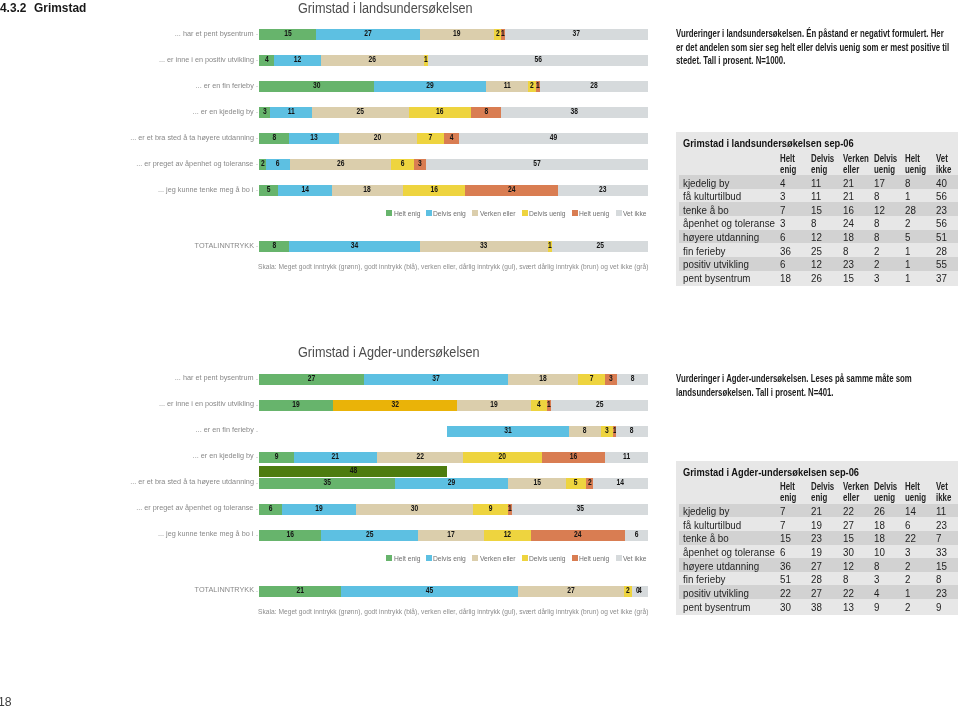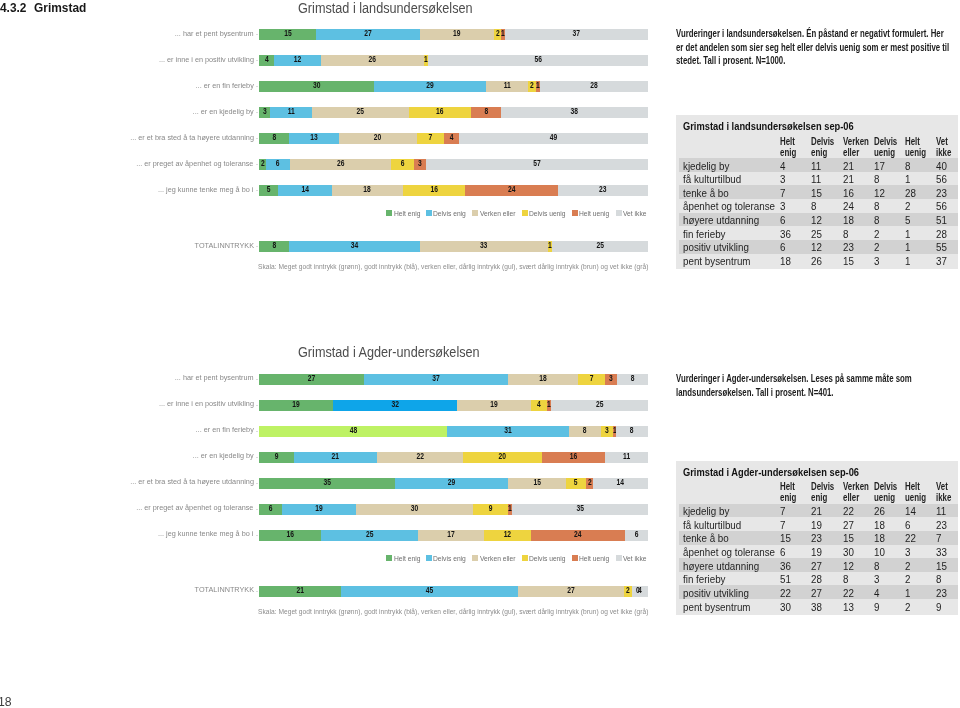--- a/index.html
+++ b/index.html
@@ -235,40 +235,40 @@
           <div class="seg" style="width: 31.16px; background: rgb(214, 218, 220);">
             <span>8</span>
           </div>
         </div>
         <div class="rowlabel" style="right: 706.2px; top: 398.3px;">... er inne i en positiv utvikling</div>
         <div class="tick" style="left: 255.6px; top: 404.7px;"></div>
         <div class="bar" style="left: 258.5px; top: 399.7px;">
           <div class="seg" style="width: 74.005px; background: rgb(103, 180, 108);">
             <span>19</span>
           </div>
-          <div class="seg" style="width: 124.64px; background: #0ea5e9; text-decoration: underline;">
+          <div class="seg" style="width: 124.64px; background: #eab308; text-decoration: underline;">
             <span>32</span>
           </div>
           <div class="seg" style="width: 74.005px; background: rgb(219, 206, 172);">
             <span>19</span>
           </div>
           <div class="seg" style="width: 15.58px; background: rgb(238, 212, 63);">
             <span>4</span>
           </div>
           <div class="seg" style="width: 3.895px; background: rgb(217, 125, 82);">
             <span>1</span>
           </div>
           <div class="seg" style="width: 97.375px; background: rgb(214, 218, 220);">
             <span>25</span>
           </div>
         </div>
         <div class="rowlabel" style="right: 706.2px; top: 424.3px;">... er en fin ferieby</div>
         <div class="tick" style="left: 255.6px; top: 430.7px;"></div>
         <div class="bar" style="left: 258.5px; top: 425.7px;">
-          <div class="seg" style="width: 188.848px; background: #bef264;">
+          <div class="seg" style="width: 188.848px; background: #4d7c0f; margin-top: 40px;">
             <span>48</span>
           </div>
           <div class="seg" style="width: 121.965px; background: rgb(93, 192, 226);">
             <span>31</span>
           </div>
           <div class="seg" style="width: 31.4747px; background: rgb(219, 206, 172);">
             <span>8</span>
           </div>
           <div class="seg" style="width: 11.803px; background: rgb(238, 212, 63);">
             <span>3</span>
@@ -390,21 +390,21 @@
           <div class="seg" style="width: 15.7374px; background: rgb(214, 218, 220);">
             <span>4</span>
           </div>
         </div>
         <div class="note" style="top: 607.6px; left: 258px;">Skala: Meget godt inntrykk (grønn), godt inntrykk (blå), verken eller, dårlig inntrykk (gul), svært dårlig inntrykk (brun) og vet ikke (grå)</div>
       </div>
     </div>
   <div id="panels">
       <div>
         <div class="caption" style="left: 675.5px; top: 27.4px; width: 400px;">Vurderinger i landsundersøkelsen. Én påstand er negativt formulert. Her er det andelen som sier seg helt eller delvis uenig som er mest positive til stedet. Tall i prosent. N=1000.</div>
-        <div class="tbl" style="left: 676px; top: 115px; width: 282px; height: 154px;">
+        <div class="tbl" style="left: 676px; top: 132px; width: 282px; height: 154px;">
           <div class="band" style="top: 43.1px; height: 13.63px; width: 279px;"></div>
           <div class="band" style="top: 70.36px; height: 13.63px; width: 279px;"></div>
           <div class="band" style="top: 97.62px; height: 13.63px; width: 279px;"></div>
           <div class="band" style="top: 124.88px; height: 13.63px; width: 279px;"></div>
           <div class="tbl-title" style="left: 7px; top: 5px;">Grimstad i landsundersøkelsen sep-06</div>
           <div class="cell hd" style="left: 104.2px; top: 20.5px;">Helt</div>
           <div class="cell hd" style="left: 104.2px; top: 31.5px;">enig</div>
           <div class="cell hd" style="left: 135.4px; top: 20.5px;">Delvis</div>
           <div class="cell hd" style="left: 135.4px; top: 31.5px;">enig</div>
           <div class="cell hd" style="left: 166.6px; top: 20.5px;">Verken</div>

